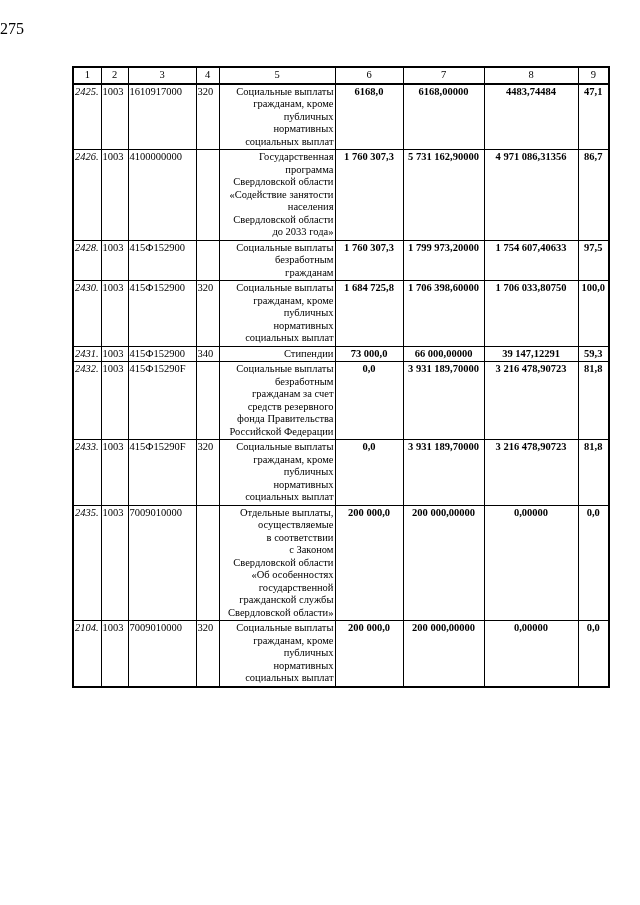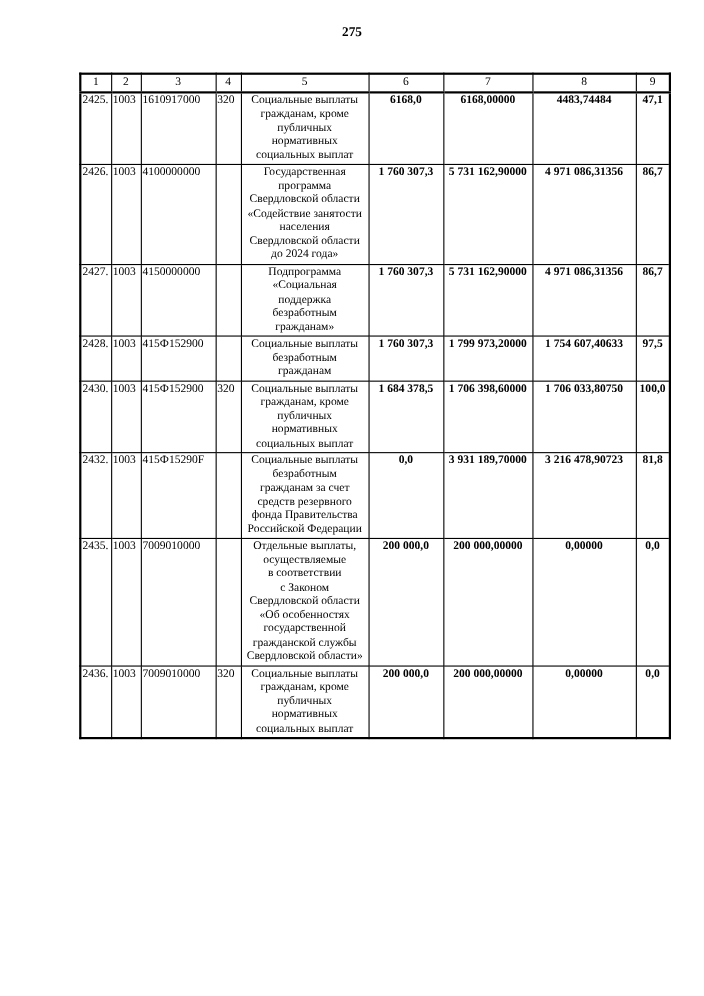--- a/index.html
+++ b/index.html
@@ -13,24 +13,22 @@
     height: 905px;
     font-family: "Liberation Serif", serif;
     color: #000;
     overflow: hidden;
   }
   .page-number {
     position: absolute;
     top: 20px;
     left: 0;
     width: 640px;
-    text-align: center;
-    font-size: 12px;
+    font-size: 16px;
     line-height: 18px;
-    font-weight: bold;
   }
   table.budget {
     position: absolute;
     left: 72px;
     top: 66px;
     width: 536px;
     border-collapse: collapse;
     table-layout: fixed;
     border: 2px solid #000;
   }
@@ -40,23 +38,23 @@
     font-size: 10.5px;
     line-height: 12.5px;
     padding: 1px 1px;
     overflow: hidden;
   }
   table.budget tr.head td {
     text-align: center;
     border-bottom: 2px solid #000;
     padding: 1px 0;
   }
-  td.col-1 { text-align: left; padding-left: 1px; }
+  td.col-1 { text-align: left; padding-left: 1px; font-style: italic; }
   td.col-2, td.col-3, td.col-4 { white-space: nowrap; }
-  td.col-5 { text-align: center; padding-left: 3px; padding-right: 2px; white-space: pre-line; }
+  td.col-5 { text-align: right; padding-left: 3px; padding-right: 2px; white-space: pre-line; }
   td.col-6, td.col-7, td.col-8, td.col-9 { text-align: center; white-space: nowrap; font-weight: bold; }
 </style>
 </head>
 <body>
 
 <div class="page-number">275</div>
 
 <table class="budget">
   <colgroup>
     <col style="width:28px">
@@ -100,36 +98,21 @@
         <td class="col-1">2426.</td>
         <td class="col-2">1003</td>
         <td class="col-3">4100000000</td>
         <td class="col-4"></td>
         <td class="col-5">Государственная
 программа
 Свердловской области
 «Содействие занятости
 населения
 Свердловской области
-до 2024 года»</td>
-        <td class="col-6">1 760 307,3</td>
-        <td class="col-7">5 731 162,90000</td>
-        <td class="col-8">4 971 086,31356</td>
-        <td class="col-9">86,7</td>
-      </tr>
-      <tr>
-        <td class="col-1">2427.</td>
-        <td class="col-2">1003</td>
-        <td class="col-3">4150000000</td>
-        <td class="col-4"></td>
-        <td class="col-5">Подпрограмма
-«Социальная
-поддержка
-безработным
-гражданам»</td>
+до 2033 года»</td>
         <td class="col-6">1 760 307,3</td>
         <td class="col-7">5 731 162,90000</td>
         <td class="col-8">4 971 086,31356</td>
         <td class="col-9">86,7</td>
       </tr>
       <tr>
         <td class="col-1">2428.</td>
         <td class="col-2">1003</td>
         <td class="col-3">415Ф152900</td>
         <td class="col-4"></td>
@@ -144,36 +127,62 @@
       <tr>
         <td class="col-1">2430.</td>
         <td class="col-2">1003</td>
         <td class="col-3">415Ф152900</td>
         <td class="col-4">320</td>
         <td class="col-5">Социальные выплаты
 гражданам, кроме
 публичных
 нормативных
 социальных выплат</td>
-        <td class="col-6">1 684 378,5</td>
+        <td class="col-6">1 684 725,8</td>
         <td class="col-7">1 706 398,60000</td>
         <td class="col-8">1 706 033,80750</td>
         <td class="col-9">100,0</td>
+      </tr>
+      <tr>
+        <td class="col-1">2431.</td>
+        <td class="col-2">1003</td>
+        <td class="col-3">415Ф152900</td>
+        <td class="col-4">340</td>
+        <td class="col-5">Стипендии</td>
+        <td class="col-6">73 000,0</td>
+        <td class="col-7">66 000,00000</td>
+        <td class="col-8">39 147,12291</td>
+        <td class="col-9">59,3</td>
       </tr>
       <tr>
         <td class="col-1">2432.</td>
         <td class="col-2">1003</td>
         <td class="col-3">415Ф15290F</td>
         <td class="col-4"></td>
         <td class="col-5">Социальные выплаты
 безработным
 гражданам за счет
 средств резервного
 фонда Правительства
 Российской Федерации</td>
+        <td class="col-6">0,0</td>
+        <td class="col-7">3 931 189,70000</td>
+        <td class="col-8">3 216 478,90723</td>
+        <td class="col-9">81,8</td>
+      </tr>
+      <tr>
+        <td class="col-1">2433.</td>
+        <td class="col-2">1003</td>
+        <td class="col-3">415Ф15290F</td>
+        <td class="col-4">320</td>
+        <td class="col-5">Социальные выплаты
+гражданам, кроме
+публичных
+нормативных
+социальных выплат</td>
         <td class="col-6">0,0</td>
         <td class="col-7">3 931 189,70000</td>
         <td class="col-8">3 216 478,90723</td>
         <td class="col-9">81,8</td>
       </tr>
       <tr>
         <td class="col-1">2435.</td>
         <td class="col-2">1003</td>
         <td class="col-3">7009010000</td>
         <td class="col-4"></td>
@@ -185,21 +194,21 @@
 «Об особенностях
 государственной
 гражданской службы
 Свердловской области»</td>
         <td class="col-6">200 000,0</td>
         <td class="col-7">200 000,00000</td>
         <td class="col-8">0,00000</td>
         <td class="col-9">0,0</td>
       </tr>
       <tr>
-        <td class="col-1">2436.</td>
+        <td class="col-1">2104.</td>
         <td class="col-2">1003</td>
         <td class="col-3">7009010000</td>
         <td class="col-4">320</td>
         <td class="col-5">Социальные выплаты
 гражданам, кроме
 публичных
 нормативных
 социальных выплат</td>
         <td class="col-6">200 000,0</td>
         <td class="col-7">200 000,00000</td>

